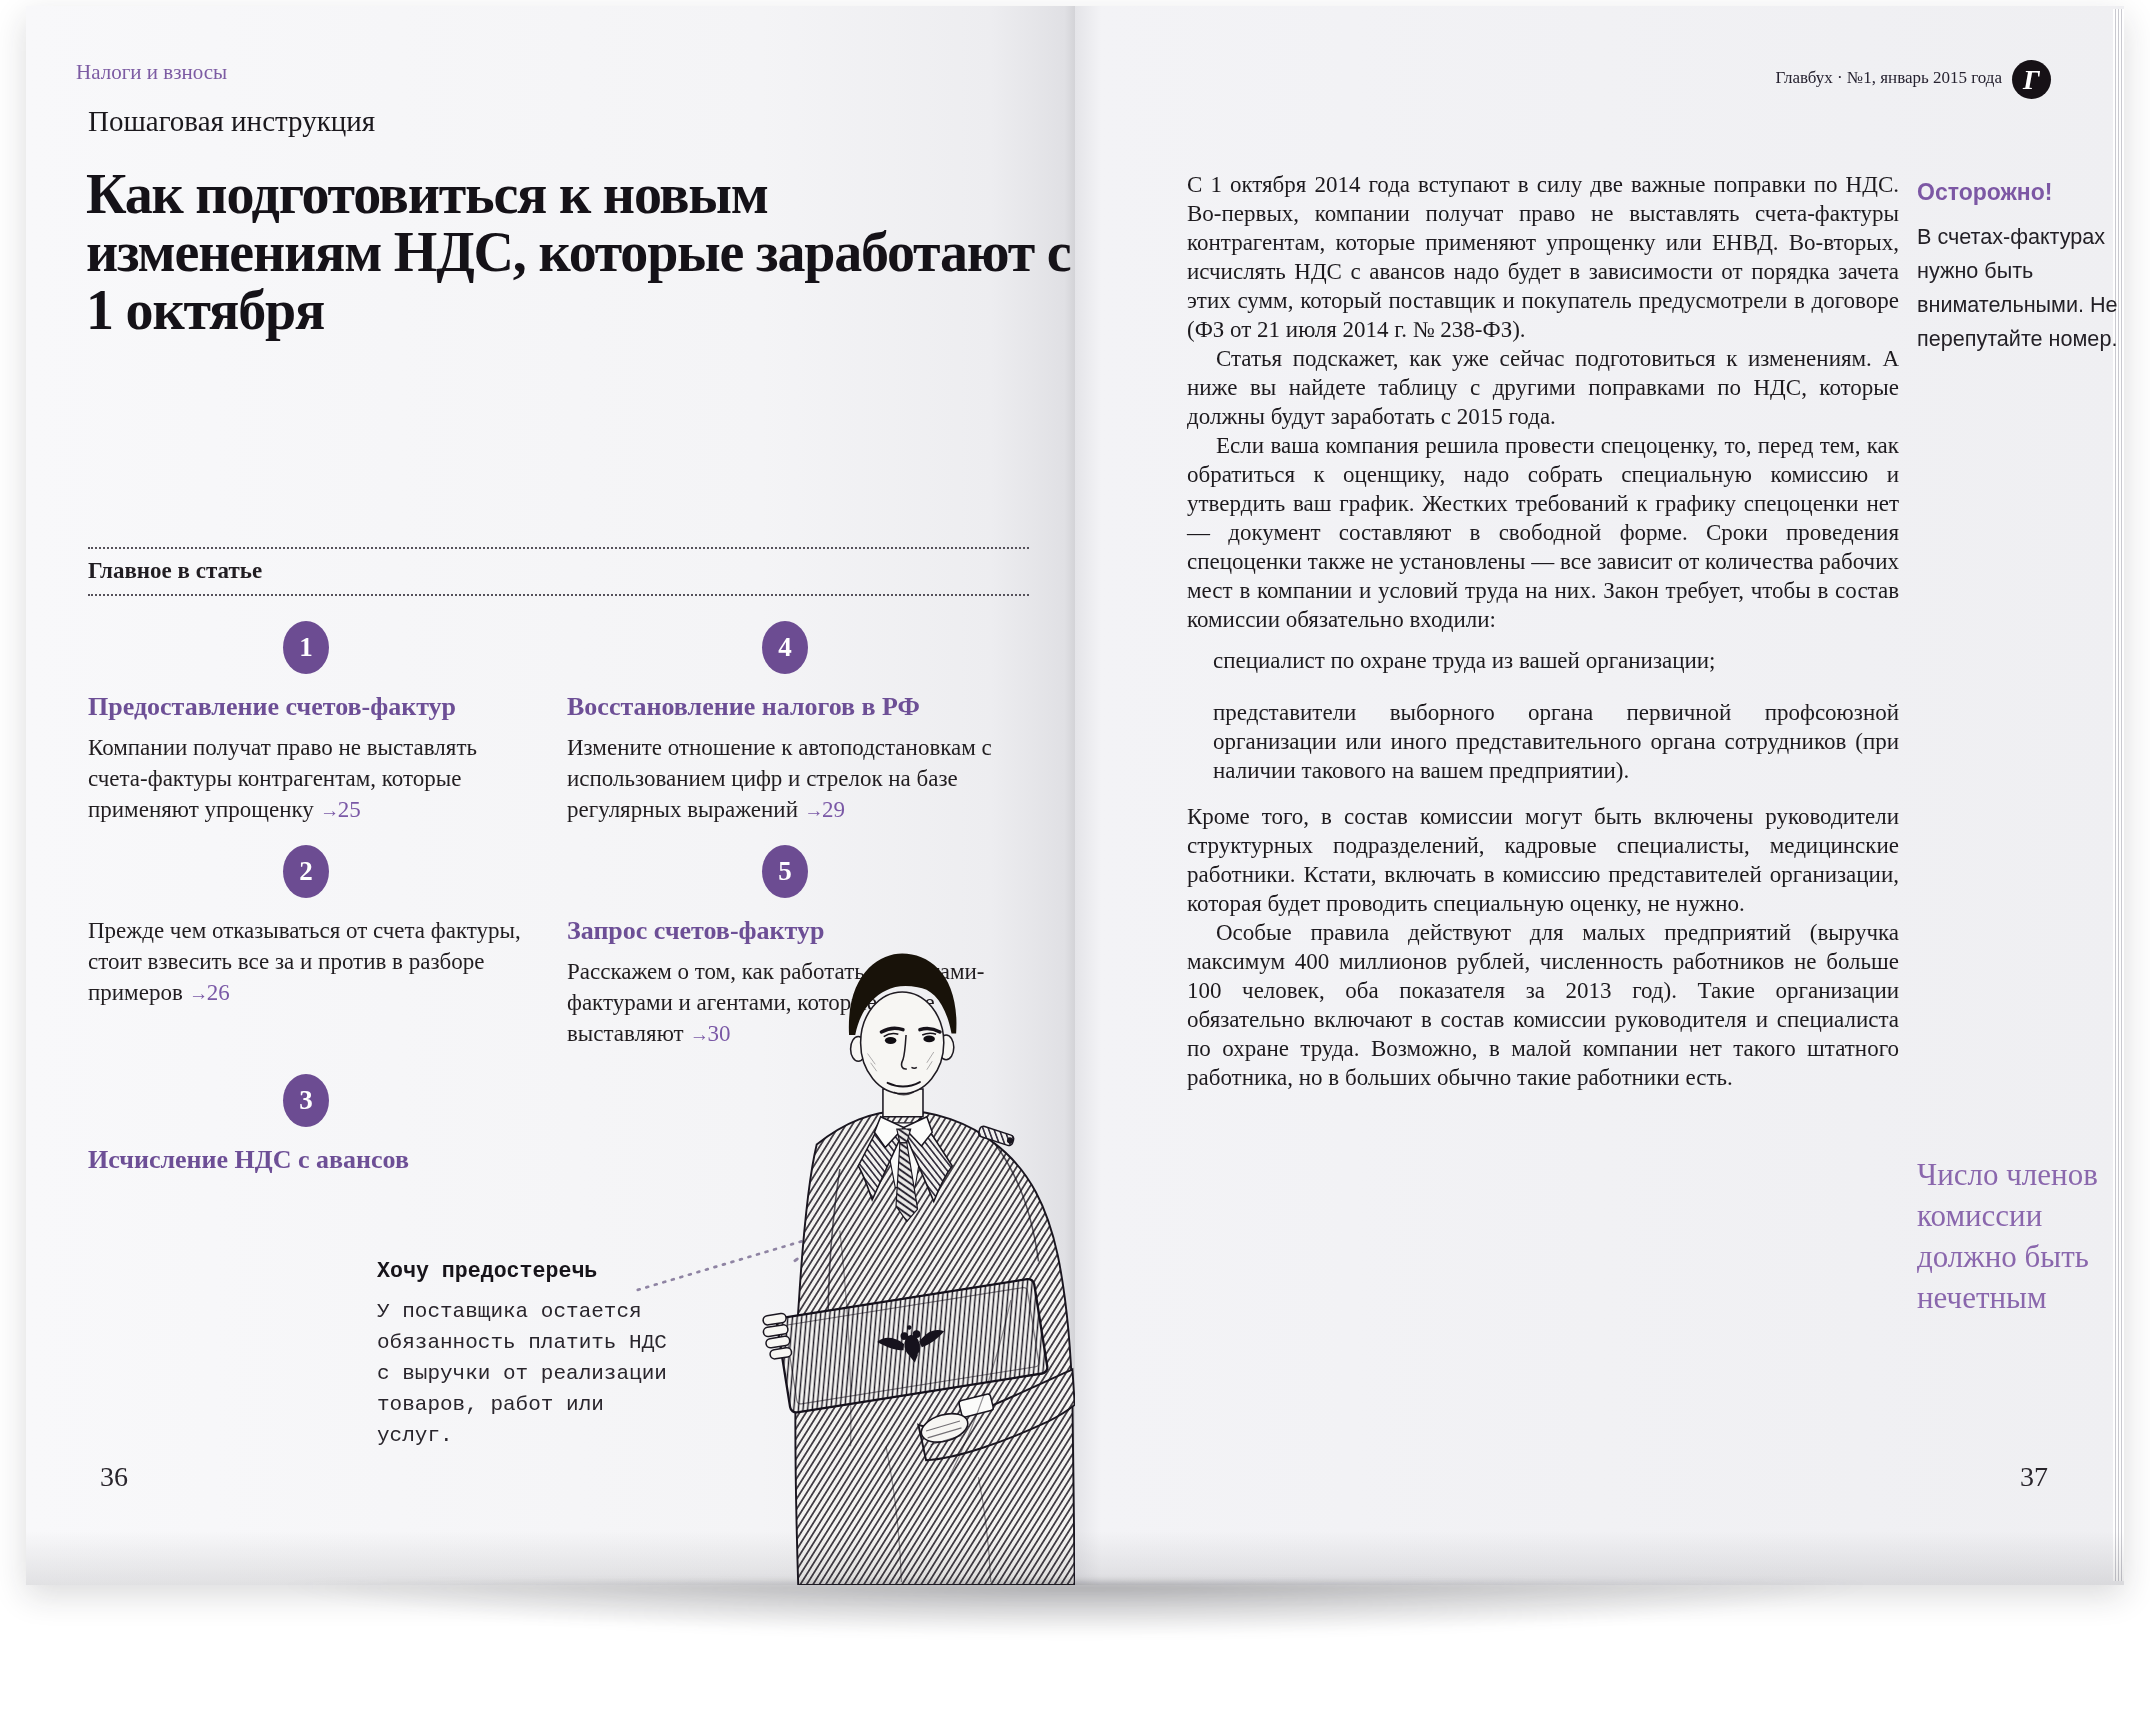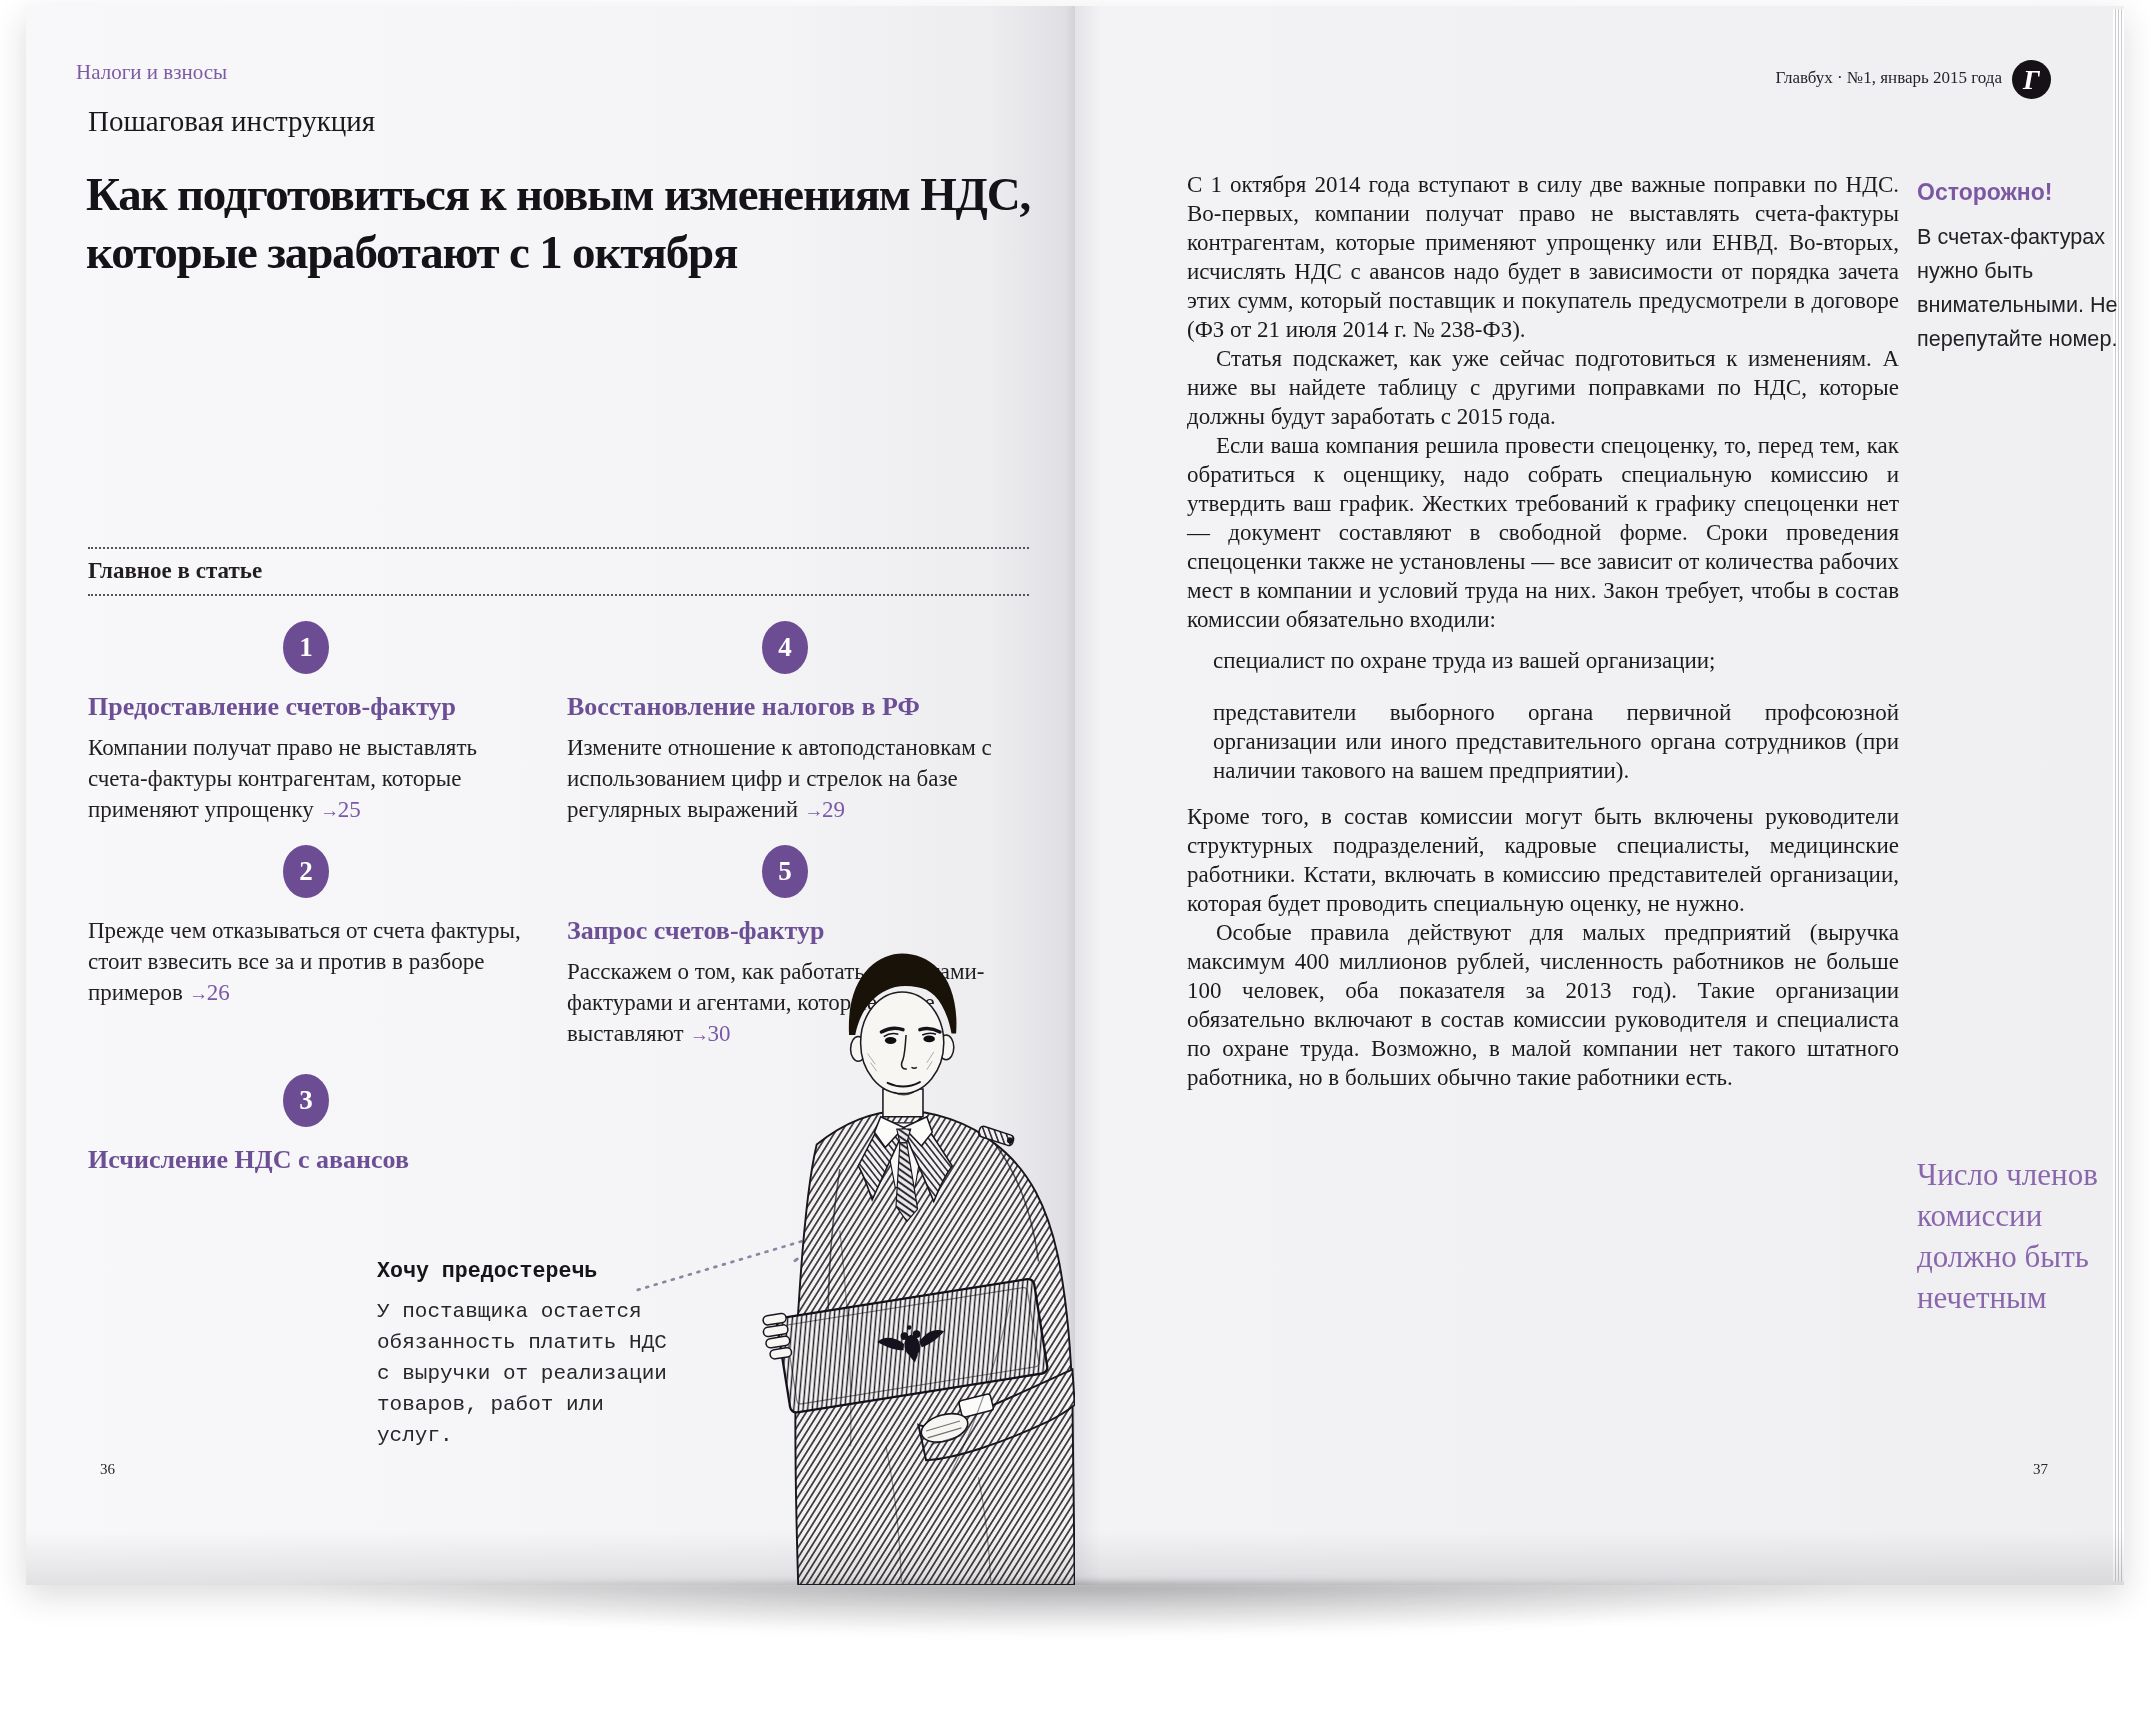--- a/index.html
+++ b/index.html
@@ -16,42 +16,42 @@
     background:linear-gradient(to top,rgba(25,25,30,.10),rgba(25,25,30,0));pointer-events:none;}
   .page-right .edge-stack{position:absolute;top:3.1px;right:0;bottom:4.6px;width:10.8px;
     background:repeating-linear-gradient(to right,rgba(255,255,255,.95) 0 1.5px,rgba(188,188,196,.75) 1.5px 3.1px);}
   .under-shadow{position:absolute;left:54px;right:54px;top:1582px;height:74px;
     background:radial-gradient(ellipse 52% 100% at 50% 0,rgba(40,40,48,.30),rgba(40,40,48,0) 75%);
     filter:blur(3.9px);pointer-events:none;}
 
   
   .kicker{position:absolute;left:50px;top:54px;font-size:21px;line-height:1.15;color:#7c5ba3;}
   .kicker2{position:absolute;left:62px;top:99px;font-size:29px;line-height:1.15;color:#1b181d;}
-  .title{position:absolute;left:60px;top:159px;width:985px;font-size:47px;line-height:58px;
+  .title{position:absolute;left:60px;top:159px;width:985px;font-size:56px;line-height:58px;
     font-weight:700;letter-spacing:-1.2px;color:#151218;}
   .toc-head{position:absolute;left:62px;top:541px;width:941px;
     border-top:2.3px dotted #55515a;border-bottom:2.3px dotted #55515a;
     padding:8.5px 0 10px;font-size:23px;font-weight:700;color:#211d22;}
   .toc{position:absolute;inset:0;}
   .toc-item{position:absolute;width:436px;}
   .toc-item:nth-of-type(1){left:62px;top:615px;}
   .toc-item:nth-of-type(2){left:62px;top:839px;}
   .toc-item:nth-of-type(3){left:62px;top:1068px;}
   .toc-item:nth-of-type(4){left:541px;top:615px;}
   .toc-item:nth-of-type(5){left:541px;top:839px;}
   .toc-num{width:46px;height:53px;border-radius:50%;background:#6c4c92;color:#fff;
     font-size:27px;font-weight:700;display:flex;align-items:center;justify-content:center;margin:0 auto 17px;}
   .toc-heading{font-size:26px;font-weight:700;line-height:32px;color:#6d4f96;margin-bottom:9.3px;}
   .toc-body{font-size:23px;line-height:31px;color:#211d20;}
   .ref{color:#7a58a6;white-space:nowrap;margin-left:6.2px;}
   .ref .arr{font-size:19.3px;letter-spacing:-1.5px;}
   .warn{position:absolute;left:351px;top:1253px;width:313px;font-family:Liberation Mono, monospace;}
   .warn-title{font-size:21.6px;font-weight:700;color:#17141a;margin-bottom:12.4px;}
   .warn-body{font-size:21px;line-height:31px;color:#29252c;}
-  .pagenum{position:absolute;font-size:15px;color:#29252c;}
+  .pagenum{position:absolute;font-size:28px;color:#29252c;}
   .pagenum-left{left:74px;top:1455px;}
   .pagenum-right{right:76px;top:1455px;}
   .connector{position:absolute;inset:0;pointer-events:none;}
   .man{position:absolute;left:698px;top:932px;width:351px;height:647px;}
 
   
   .rp-header{position:absolute;top:62px;right:122px;font-size:17px;color:#262230;}
   .logo{position:absolute;top:54px;right:73px;width:39px;height:39px;border-radius:50%;
     background:#161116;color:#fff;display:flex;align-items:center;justify-content:center;
     font-size:28px;font-style:italic;font-weight:700;}

